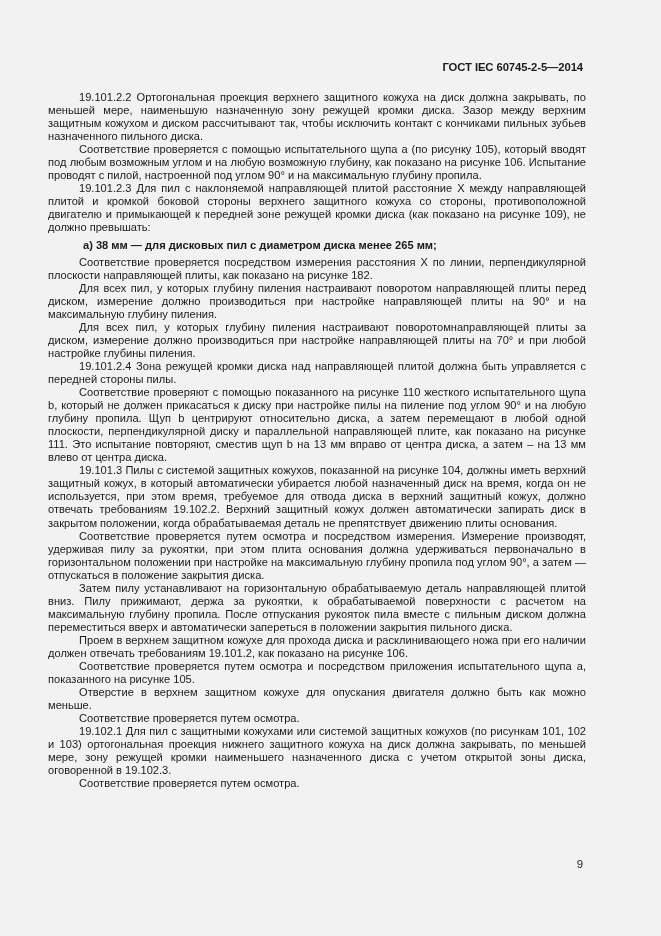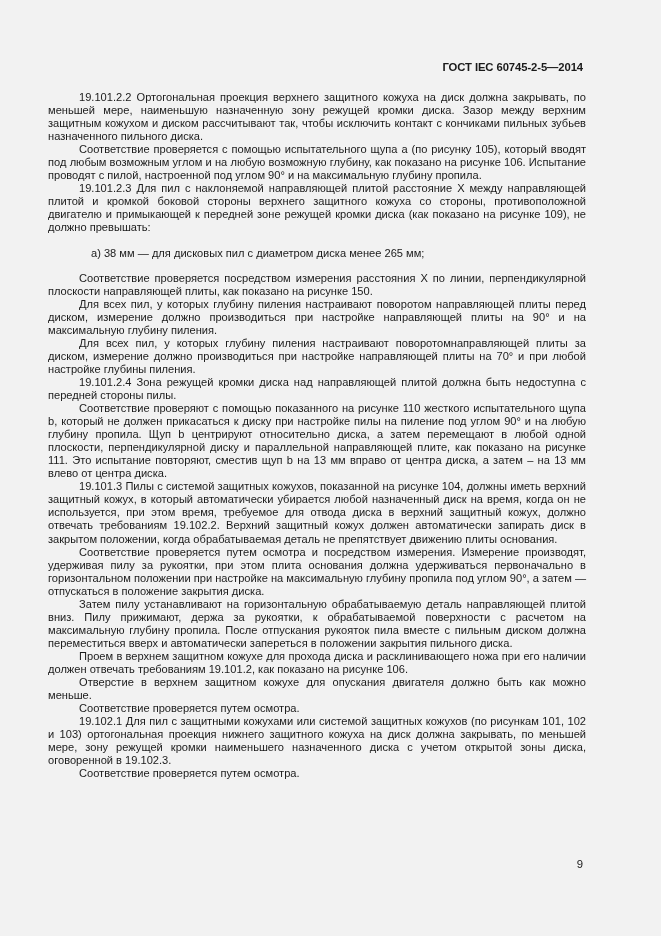--- a/index.html
+++ b/index.html
@@ -14,46 +14,47 @@
     .header {
       position: absolute; top: 61px; right: 78px;
       font-weight: bold; font-size: 11.3px; letter-spacing: -0.1px;
     }
     .body {
       position: absolute; left: 48px; top: 91px; width: 538px;
       font-size: 11.1px; line-height: 13.05px;
     }
     .p { text-align: justify; text-indent: 31px; margin: 0; }
     .i { }
-    .li { text-align: justify; margin: 12px; text-indent: 31px; }
+    .li { text-align: justify; margin: 4px; text-indent: 31px; font-weight: bold; }
     .pagenum {
       position: absolute; top: 858px; right: 78px;
       font-size: 11.3px;
     }
   </style>
 </head>
 <body>
 
 <div class="page">
   <div class="header">ГОСТ IEC 60745-2-5—2014</div>
 
   <div class="body">
     <p class="p">19.101.2.2 Ортогональная проекция верхнего защитного кожуха на диск должна закрывать, по меньшей мере, наименьшую назначенную зону режущей кромки диска. Зазор между верхним защитным кожухом и диском рассчитывают так, чтобы исключить контакт с кончиками пильных зубьев назначенного пильного диска.</p>
     <p class="p i">Соответствие проверяется с помощью испытательного щупа а (по рисунку 105), который вводят под любым возможным углом и на любую возможную глубину, как показано на рисунке 106. Испытание проводят с пилой, настроенной под углом 90° и на максимальную глубину пропила.</p>
     <p class="p">19.101.2.3 Для пил с наклоняемой направляющей плитой расстояние X между направляющей плитой и кромкой боковой стороны верхнего защитного кожуха со стороны, противоположной двигателю и примыкающей к передней зоне режущей кромки диска (как показано на рисунке 109), не должно превышать:</p>
     <p class="li">a)  38 мм — для дисковых пил с диаметром диска менее 265 мм;</p>
-    <p class="p i">Соответствие проверяется посредством измерения расстояния X по линии, перпендикулярной плоскости направляющей плиты, как показано на рисунке 150.</p>
+    <p class="p i">Соответствие проверяется посредством измерения расстояния X по линии, перпендикулярной плоскости направляющей плиты, как показано на рисунке 182.</p>
     <p class="p i">Для всех пил, у которых глубину пиления настраивают поворотом направляющей плиты перед диском, измерение должно производиться при настройке направляющей плиты на 90° и на максимальную глубину пиления.</p>
     <p class="p i">Для всех пил, у которых глубину пиления настраивают поворотомнаправляющей плиты за диском, измерение должно производиться при настройке направляющей плиты на 70° и при любой настройке глубины пиления.</p>
-    <p class="p">19.101.2.4 Зона режущей кромки диска над направляющей плитой должна быть недоступна с передней стороны пилы.</p>
+    <p class="p">19.101.2.4 Зона режущей кромки диска над направляющей плитой должна быть управляется с передней стороны пилы.</p>
     <p class="p i">Соответствие проверяют с помощью показанного на рисунке 110 жесткого испытательного щупа b, который не должен прикасаться к диску при настройке пилы на пиление под углом 90° и на любую глубину пропила. Щуп b центрируют относительно диска, а затем перемещают в любой одной плоскости, перпендикулярной диску и параллельной направляющей плите, как показано на рисунке 111. Это испытание повторяют, сместив щуп b на 13 мм вправо от центра диска, а затем – на 13 мм влево от центра диска.</p>
     <p class="p">19.101.3 Пилы с системой защитных кожухов, показанной на рисунке 104, должны иметь верхний защитный кожух, в который автоматически убирается любой назначенный диск на время, когда он не используется, при этом время, требуемое для отвода диска в верхний защитный кожух, должно отвечать требованиям 19.102.2. Верхний защитный кожух должен автоматически запирать диск в закрытом положении, когда обрабатываемая деталь не препятствует движению плиты основания.</p>
     <p class="p i">Соответствие проверяется путем осмотра и посредством измерения. Измерение производят, удерживая пилу за рукоятки, при этом плита основания должна удерживаться первоначально в горизонтальном положении при настройке на максимальную глубину пропила под углом 90°, а затем — отпускаться в положение закрытия диска.</p>
     <p class="p i">Затем пилу устанавливают на горизонтальную обрабатываемую деталь направляющей плитой вниз. Пилу прижимают, держа за рукоятки, к обрабатываемой поверхности с расчетом на максимальную глубину пропила. После отпускания рукояток пила вместе с пильным диском должна переместиться вверх и автоматически запереться в положении закрытия пильного диска.</p>
     <p class="p">Проем в верхнем защитном кожухе для прохода диска и расклинивающего ножа при его наличии должен отвечать требованиям 19.101.2, как показано на рисунке 106.</p>
+    <p class="p i">Соответствие проверяется путем осмотра и посредством приложения испытательного щупа а, показанного на рисунке 105.</p>
     <p class="p">Отверстие в верхнем защитном кожухе для опускания двигателя должно быть как можно меньше.</p>
     <p class="p i">Соответствие проверяется путем осмотра.</p>
     <p class="p">19.102.1 Для пил с защитными кожухами или системой защитных кожухов (по рисункам 101, 102 и 103) ортогональная проекция нижнего защитного кожуха на диск должна закрывать, по меньшей мере, зону режущей кромки наименьшего назначенного диска с учетом открытой зоны диска, оговоренной в 19.102.3.</p>
     <p class="p i">Соответствие проверяется путем осмотра.</p>
   </div>
 
   <div class="pagenum">9</div>
 </div>
 
 </body></html>

